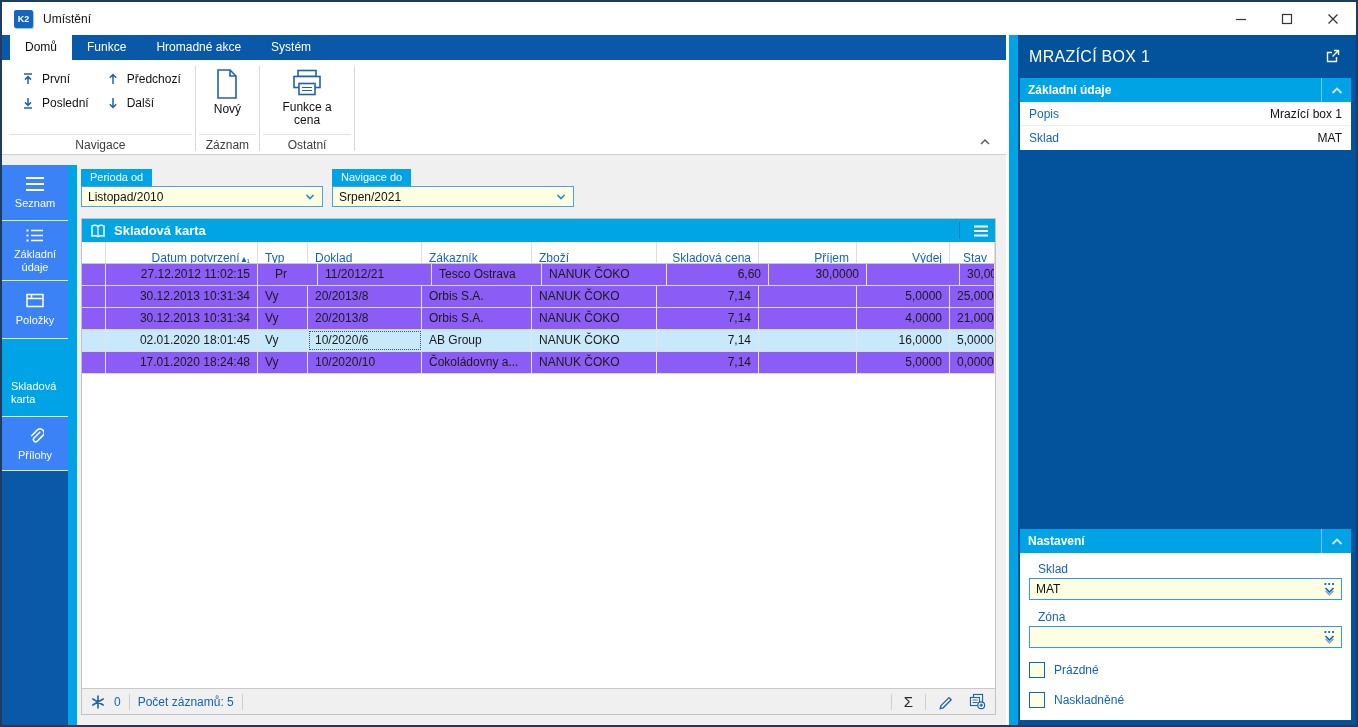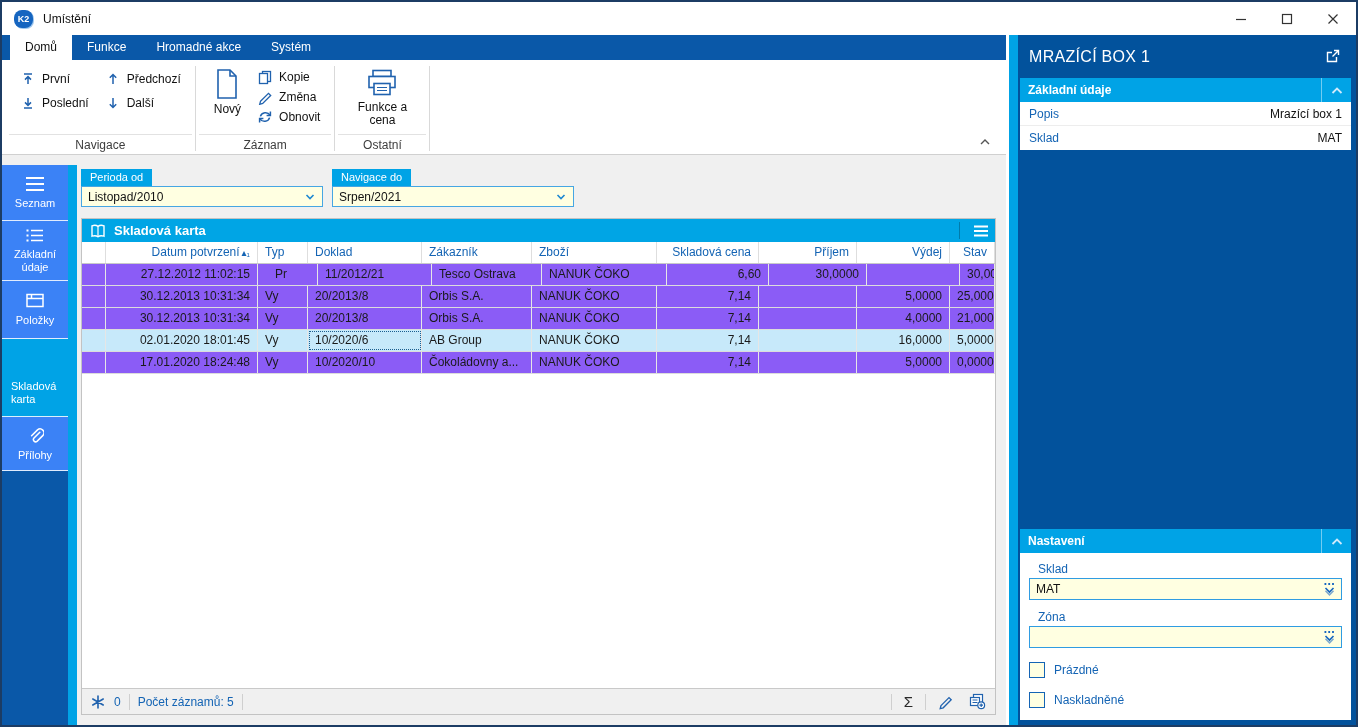--- a/index.html
+++ b/index.html
@@ -3,21 +3,21 @@
 <meta charset="utf-8">
 <style>
   * { box-sizing: border-box; margin: 0; padding: 0; }
   html,body { width:1358px; height:727px; overflow:hidden; }
   body { font-family:"Liberation Sans","DejaVu Sans",sans-serif; font-size:12px; color:#1a1a1a; }
 
   .window { width:1358px; height:727px; border:2px solid #1c3c64; display:flex; flex-direction:column; background:#fff; }
 
   
   .titlebar { height:33px; background:#fff; display:flex; align-items:center; padding:0 0 0 12px; flex:none; }
-  .k2logo { width:19px; height:18px; background:#1565c0; color:#fff; font-size:9px; font-weight:bold; display:flex; align-items:center; justify-content:center; border-radius:8px; box-shadow:1px 1px 0 #9ec7ee; }
+  .k2logo { width:19px; height:18px; background:#1565c0; color:#fff; font-size:9px; font-weight:bold; display:flex; align-items:center; justify-content:center; border-radius:2px; box-shadow:1px 1px 0 #9ec7ee; }
   .wtitle { margin-left:10px; font-size:12px; color:#111; }
   .winbtns { margin-left:auto; display:flex; height:100%; }
   .winbtn { width:46px; display:flex; align-items:center; justify-content:center; }
 
   .mainrow { flex:1; display:flex; min-height:0; }
   .leftcol { width:1004px; flex:none; display:flex; flex-direction:column; min-height:0;border-radius:12px; }
 
   
   .tabbar { height:25px; background:#0a58a8; display:flex; align-items:stretch; padding-left:8px; flex:none; }
   .tab { padding:5px 15px 4px; color:#fff; font-size:12px; cursor:default; }
@@ -52,21 +52,21 @@
   .finput .val { flex:1; }
 
   .tablepanel { margin-top:11px; flex:1; background:#fff; border:1px solid #c3c3c3; display:flex; flex-direction:column; min-height:0; }
   .ttitle { height:23px; background:#00a5e5; color:#fff; display:flex; align-items:center; padding:0 0 0 7px; gap:7px; flex:none; }
   .ttitle .tname { font-weight:bold; font-size:13px; }
   .ttitle .spacer { flex:1; }
   .tmenu-sep { width:1px; height:17px; background:rgba(0,0,0,.25); }
   .tmenu { width:28px; display:flex; align-items:center; justify-content:center; align-self:stretch; }
 
   .thead { display:flex; height:22px; border-bottom:1px solid #c9c9c9; flex:none; }
-  .th { padding:0 7px; line-height:21px; color:#1464b4; border-right:1px solid #dedede; white-space:nowrap; overflow:hidden; flex:none; }
+  .th { padding:6px 7px; line-height:21px; color:#1464b4; border-right:1px solid #dedede; white-space:nowrap; overflow:hidden; flex:none; }
   .sortmark { color:#1464b4; font-size:10px; margin-left:2px; }
   .tbody { flex:1; min-height:0; }
   .trow { display:flex; height:22px; border-bottom:1px solid #dcdcdc; background:#8b5cf6; }
   .trow.sel { background:#c7e9fa; }
   .td { padding:0 7px; line-height:21px; border-right:1px solid #e6e6e6; white-space:nowrap; overflow:hidden; flex:none; }
   .td.focus { outline:1px dotted #1b5e8f; outline-offset:-2px; }
   .r { text-align:right; }
 
   .tfoot { height:26px; background:#f0f0f0; border-top:1px solid #c9c9c9; display:flex; align-items:center; padding:0 6px 0 8px; gap:8px; flex:none; color:#1464b4; }
   .fdiv { width:1px; height:16px; background:#cfcfcf; }
@@ -170,44 +170,20 @@
         <div class="gsep"></div>
 
         <div class="rgroup">
           <div class="rbuttons">
             <div class="bigbtn">
               <svg width="26" height="32" viewBox="0 0 26 32">
                   <path d="M4 2h12l6 6v22H4z" fill="#fff" stroke="#2062ae" stroke-width="1.6"></path>
                   <path d="M16 2v6h6" fill="none" stroke="#2062ae" stroke-width="1.6"></path>
                 </svg>
               <span class="lbl">Nový</span>
-            </div>
-            <div class="smallcol">
-              <div class="sbtn">
-                <svg width="16" height="16" viewBox="0 0 16 16">
-                    <rect x="5.5" y="2.5" width="8" height="10" fill="#fff" stroke="#2062ae" stroke-width="1.3"></rect>
-                    <rect x="2.5" y="4.5" width="8" height="10" fill="#fff" stroke="#2062ae" stroke-width="1.3"></rect>
-                  </svg>
-                <span>Kopie</span>
-              </div>
-              <div class="sbtn">
-                <svg width="16" height="16" viewBox="0 0 16 16">
-                    <path d="M3.5 12.3l8-8 2.2 2.2-8 8-3 .8z" fill="none" stroke="#2062ae" stroke-width="1.3"></path>
-                  </svg>
-                <span>Změna</span>
-              </div>
-              <div class="sbtn">
-                <svg width="16" height="16" viewBox="0 0 16 16">
-                    <path d="M13 6.2A5.3 5.3 0 0 0 3.4 7.4" fill="none" stroke="#2062ae" stroke-width="1.5"></path>
-                    <path d="M13.4 2.6v3.8H9.6" fill="none" stroke="#2062ae" stroke-width="1.5"></path>
-                    <path d="M3 9.8A5.3 5.3 0 0 0 12.6 8.6" fill="none" stroke="#2062ae" stroke-width="1.5"></path>
-                    <path d="M2.6 13.4V9.6h3.8" fill="none" stroke="#2062ae" stroke-width="1.5"></path>
-                  </svg>
-                <span>Obnovit</span>
-              </div>
             </div>
           </div>
           <div class="glabel">Záznam</div>
         </div>
         <div class="gsep"></div>
 
         <div class="rgroup">
           <div class="rbuttons">
             <div class="bigbtn">
               <svg width="34" height="30" viewBox="0 0 34 30">

